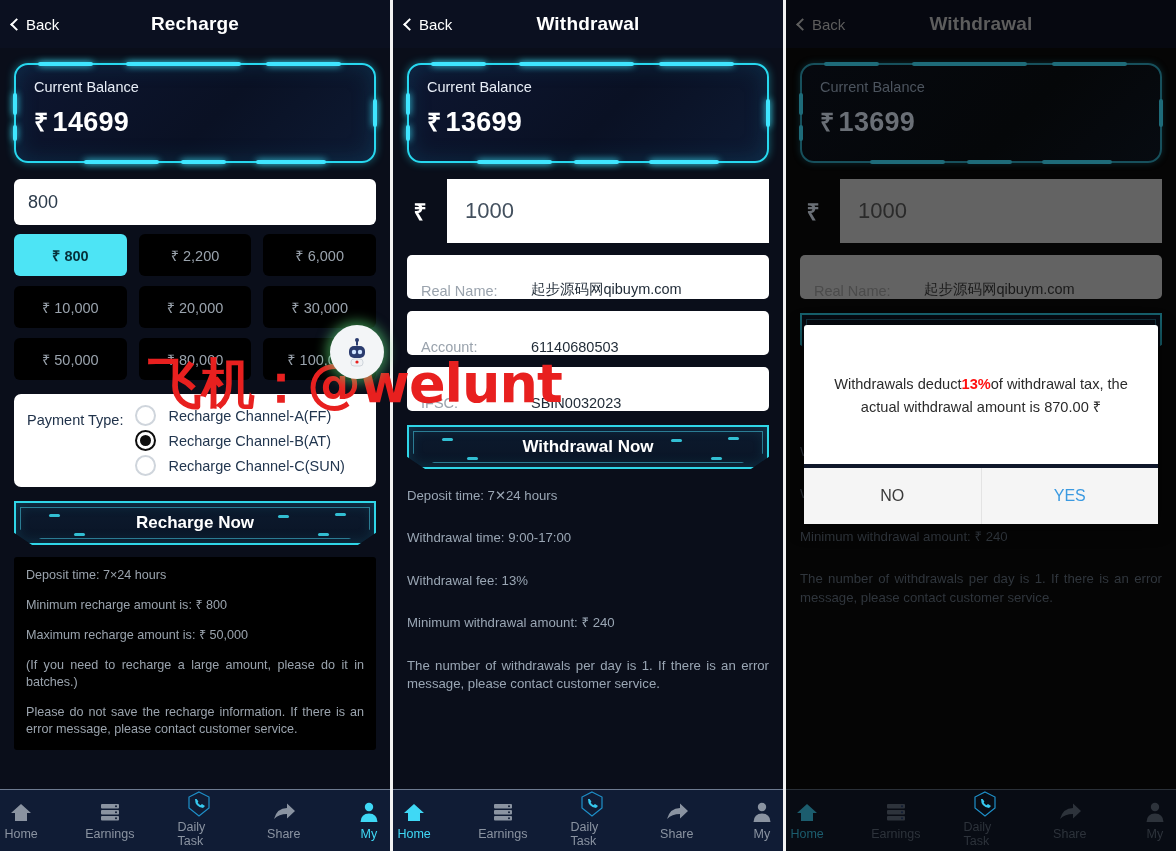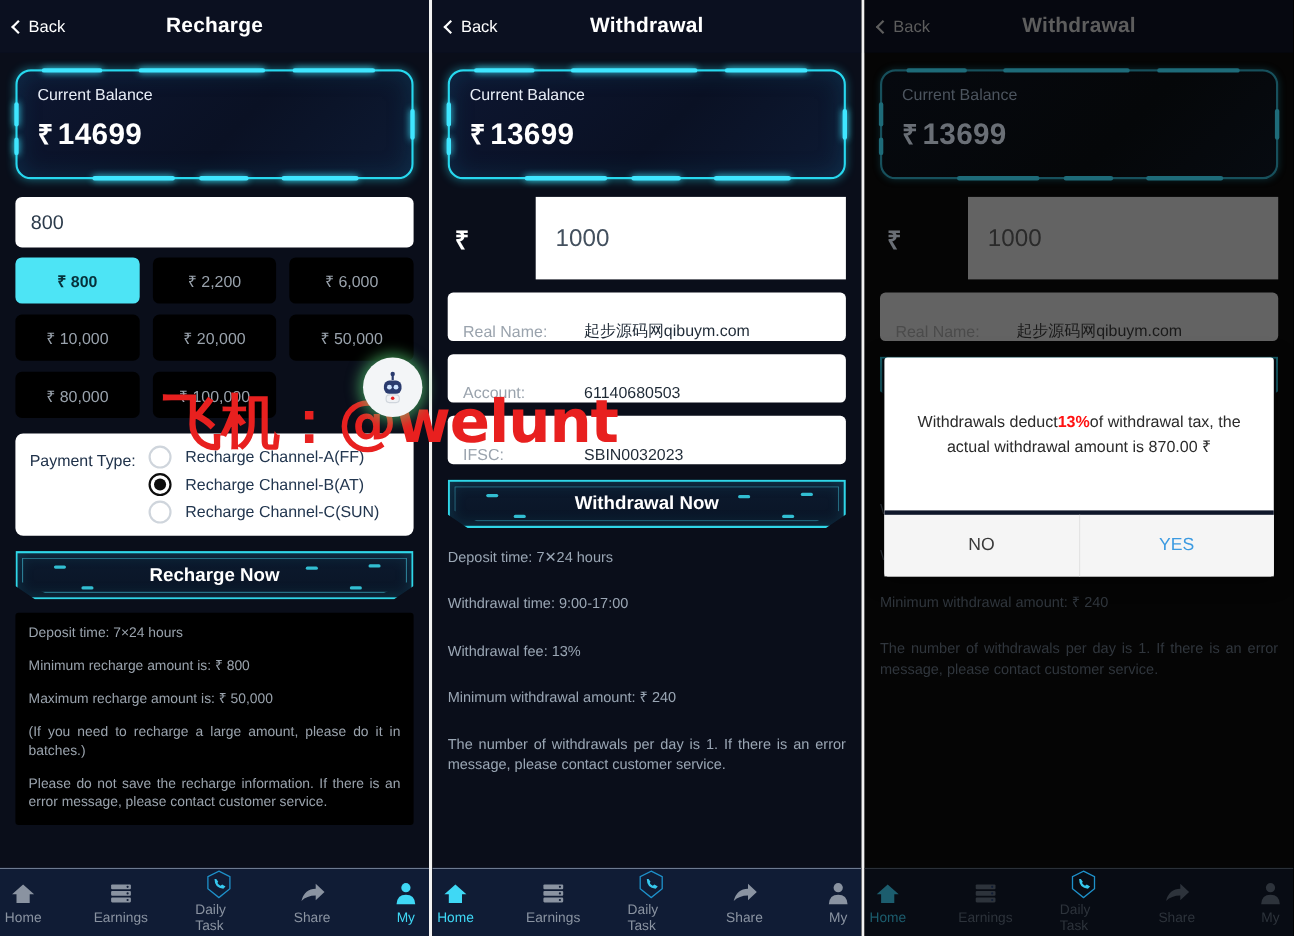--- a/index.html
+++ b/index.html
@@ -146,22 +146,22 @@
     margin:12px 14px 0 14px; background:#000000; border-radius:3px;
     padding:10px 12px; color:#9aa3ad; font-size:12.6px; line-height:1.35;
   }
   .notes-white p { margin-bottom:13px; text-align:justify; }
   .notes-white p:last-child { margin-bottom:2px; }
 
   
   .wd-amt-row { margin:16px 14px 0 14px; display:flex; align-items:center; gap:14px; }
   .wd-rs { color:#fff; font-size:23px; font-weight:bold; width:26px; text-align:center; }
   .wd-amt-box {
-    flex:1; height:75px; background:#fff; display:flex; align-items:center;
-    padding:0 18px; color:#43505e; font-size:22px;margin-left:40px;
+    flex:1; height:64px; background:#fff; display:flex; align-items:center;
+    padding:0 18px; color:#43505e; font-size:22px;
   }
   .pdim .wd-rs { color:#6a6f76; }
   .pdim .wd-amt-box { background:#636363; color:#2a2a2a; }
 
   .wd-field {
     margin:12px 14px 0 14px; height:44px; background:#fff; border-radius:5px;
     display:flex; align-items:flex-end; padding:0 14px;
   }
   .wd-key { color:#9aa3ad; font-size:14.5px; width:110px; flex:0 0 110px;}
   .wd-val { color:#1f2a36; font-size:14.5px; }
@@ -260,20 +260,21 @@
     <div class="amt-input">
       <span>800</span>
     </div>
 
     <div class="grid" id="recharge-chips">
         <div class="chip sel">₹ 800</div>
         <div class="chip">₹ 2,200</div>
         <div class="chip">₹ 6,000</div>
         <div class="chip">₹ 10,000</div>
         <div class="chip">₹ 20,000</div>
+        <div class="chip">₹ 30,000</div>
         <div class="chip">₹ 50,000</div>
         <div class="chip">₹ 80,000</div>
         <div class="chip">₹ 100,000</div>
       </div>
 
     <div class="paytype">
       <div class="paytype-label">Payment Type:</div>
       <div class="radios" id="pay-radios">
           <div class="radio-row">
             <span class="radio"></span>

